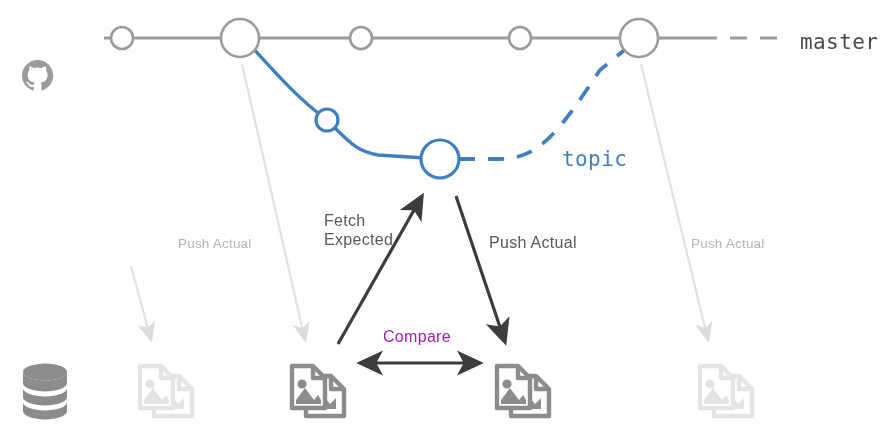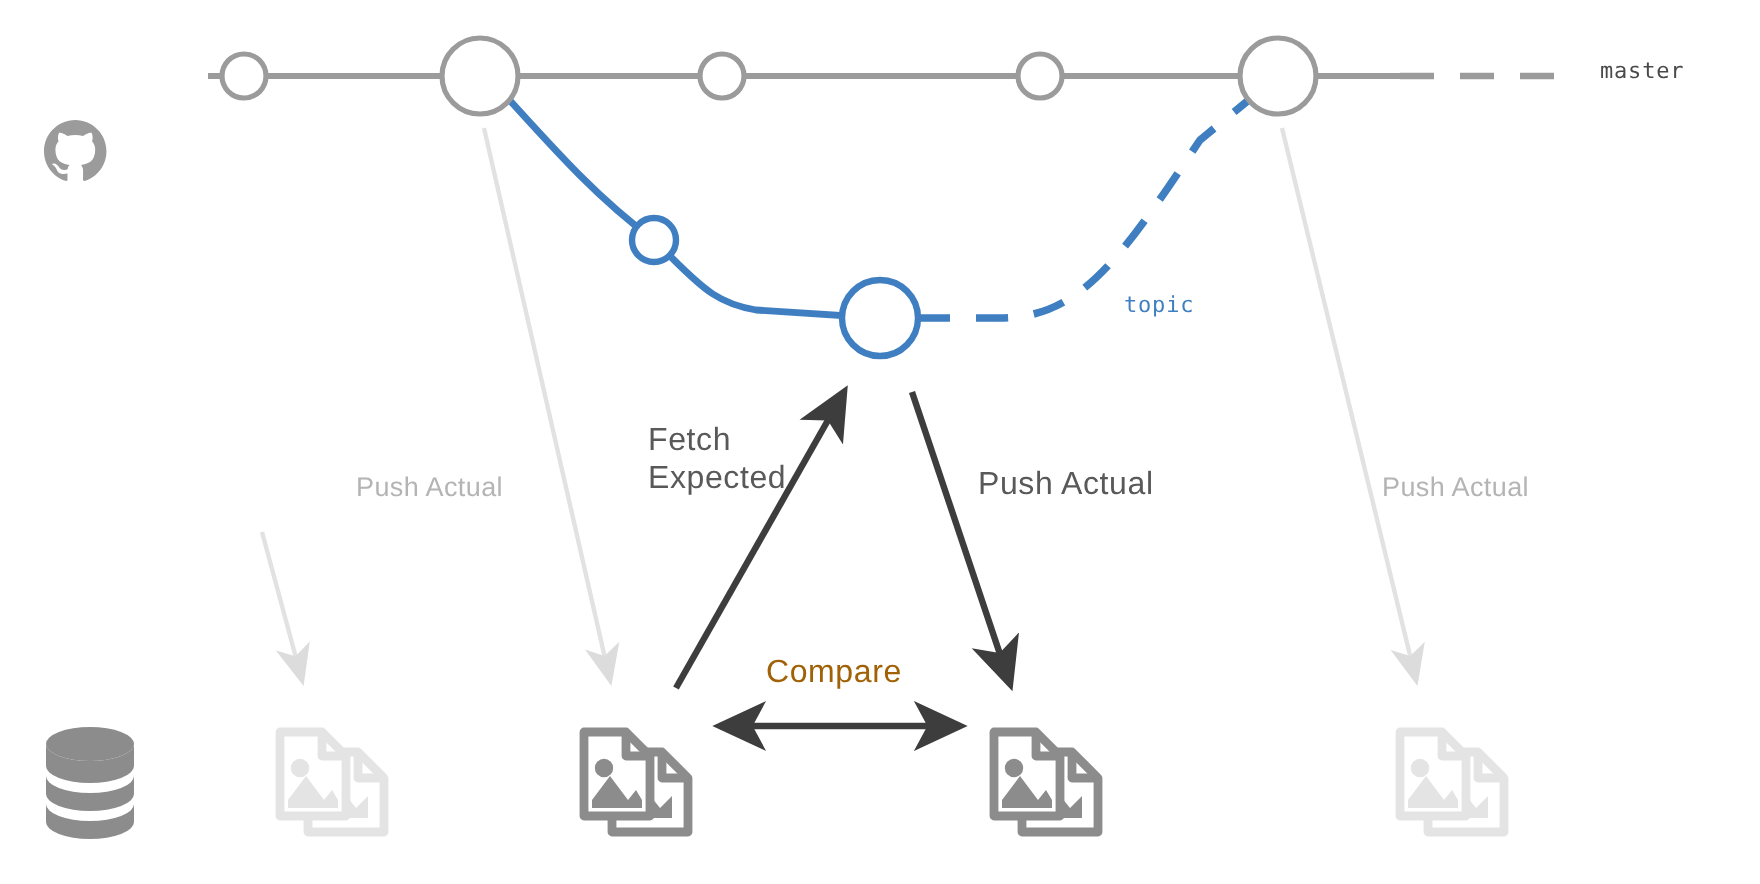--- a/index.html
+++ b/index.html
@@ -24,21 +24,21 @@
     width: 880px;
     height: 442px;
   }
   .lbl {
     position: absolute;
     white-space: pre;
     line-height: 1.18;
   }
   .lbl-mono {
     font-family: "DejaVu Sans Mono", "Liberation Mono", monospace;
-    font-size: 11px;
+    font-size: 21px;
     letter-spacing: 0.4px;
   }
   .lbl-sans {
     font-family: "Liberation Sans", sans-serif;
     font-size: 16px;
     letter-spacing: 0.3px;
   }
   .lbl-small {
     font-family: "Liberation Sans", sans-serif;
     font-size: 13.5px;
@@ -177,15 +177,15 @@
 
   <div class="lbl lbl-small" style="left:178px; top:236px; color:#b4b4b4;">Push Actual</div>
 
   <div class="lbl lbl-sans" style="left:300px; top:212px; color:#595959;margin-left:24px;">Fetch
 Expected</div>
 
   <div class="lbl lbl-sans" style="left:489px; top:234px; color:#595959;">Push Actual</div>
 
   <div class="lbl lbl-small" style="left:691px; top:236px; color:#b4b4b4;">Push Actual</div>
 
-  <div class="lbl lbl-sans" style="left:383px; top:328px; color:#a16207;">Compare</div>
+  <div class="lbl lbl-sans" style="left:383px; top:328px; color:#a21caf;">Compare</div>
 
 </div>
 
 </body></html>

